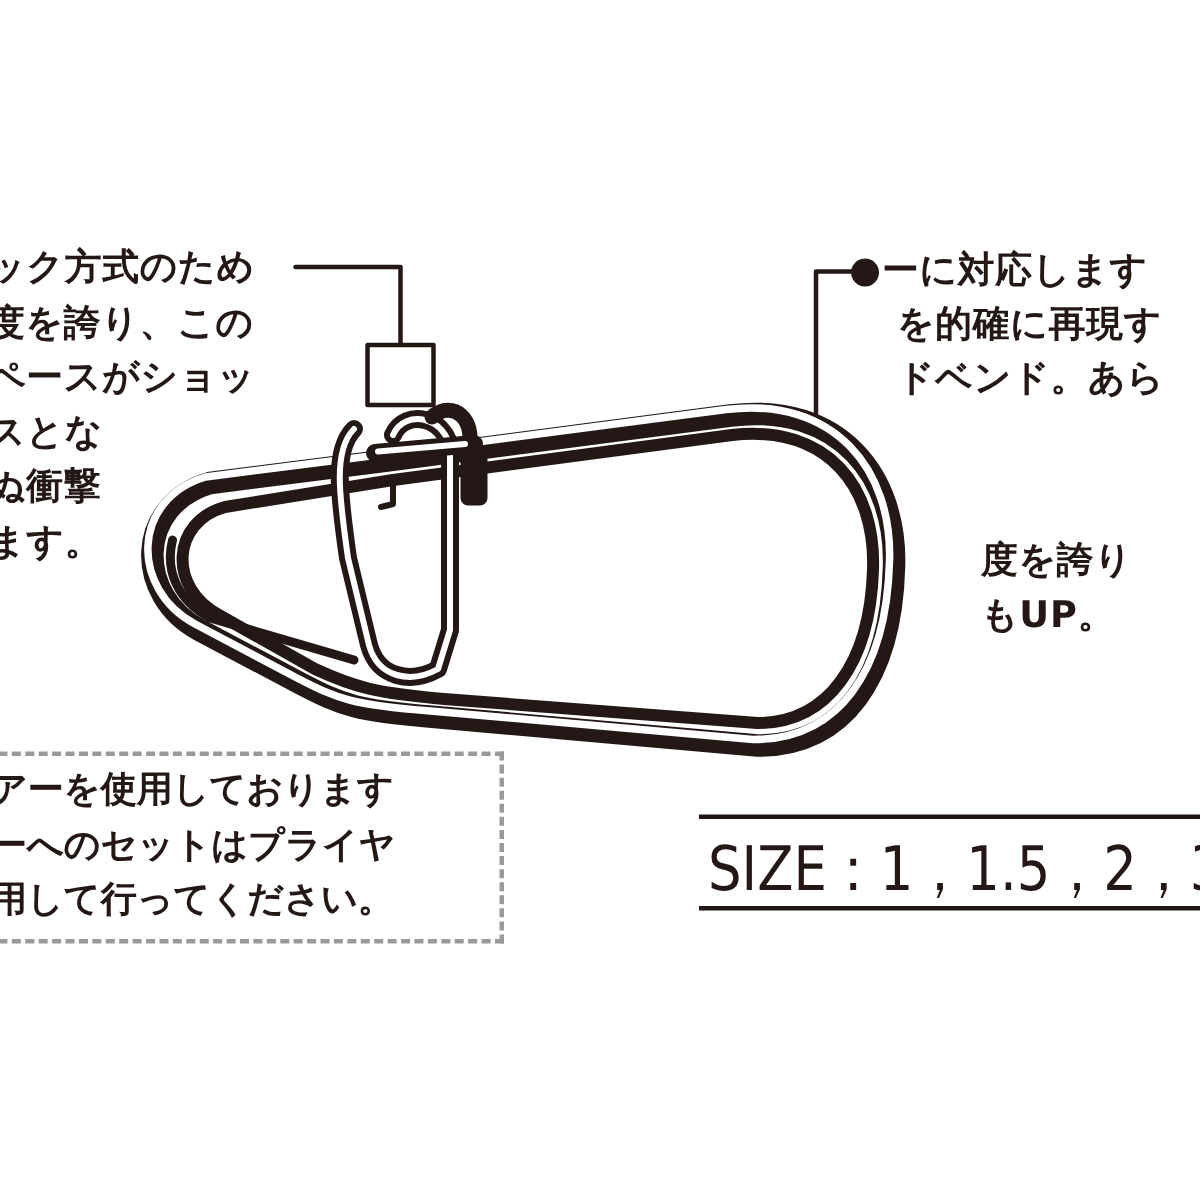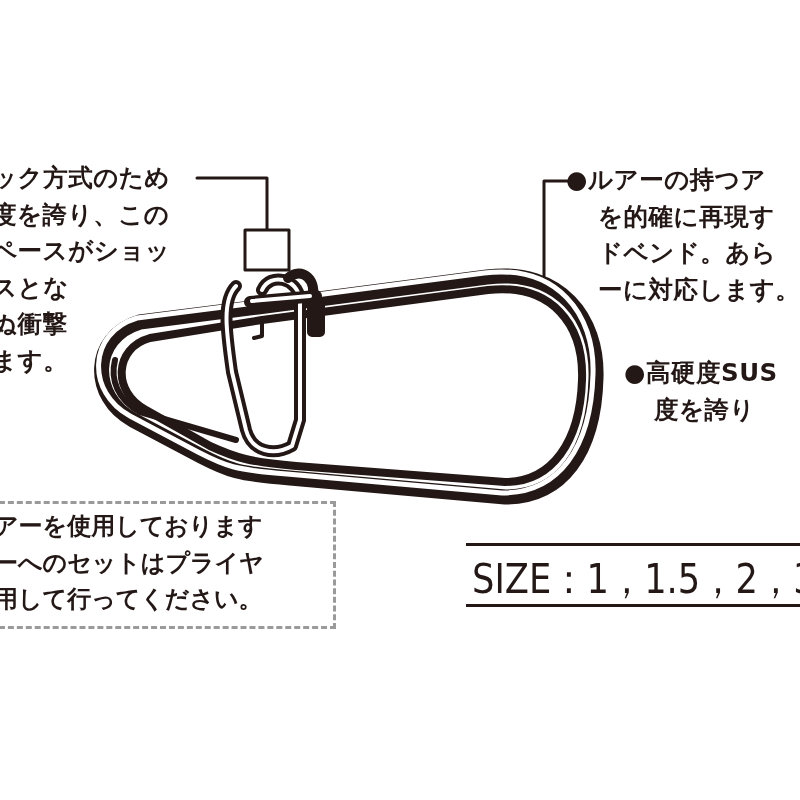--- a/index.html
+++ b/index.html
@@ -90,32 +90,29 @@
     <span class="line">ック方式のため</span>
     <span class="line">度を誇り、この</span>
     <span class="line">ペースがショッ</span>
     <span class="line">スとな</span>
     <span class="line">ぬ衝撃</span>
     <span class="line">ます。</span>
   </div>
 
   <div class="text-block right-block">
     <span class="line">
-      <span class="bullet">●</span><span>ルアーの持つア</span>
+      <span class="bullet">●</span><span>ーに対応します</span>
     </span>
     <span class="line indent">を的確に再現す</span>
     <span class="line indent">ドベンド。あら</span>
-    <span class="line indent">ーに対応します。</span>
   </div>
 
   <div class="text-block hardness-block">
-    <span class="line">
-      <span class="bullet">●</span><span>高硬度SUS</span>
-    </span>
     <span class="line indent">度を誇り</span>
+    <span class="line indent">もUP。</span>
   </div>
 
   <div class="notice-box"></div>
   <div class="notice-text">
     <span class="line">アーを使用しております</span>
     <span class="line">ーへのセットはプライヤ</span>
     <span class="line">用して行ってください。</span>
   </div>
 
   <div class="size-rule" style="top:543px"></div>

